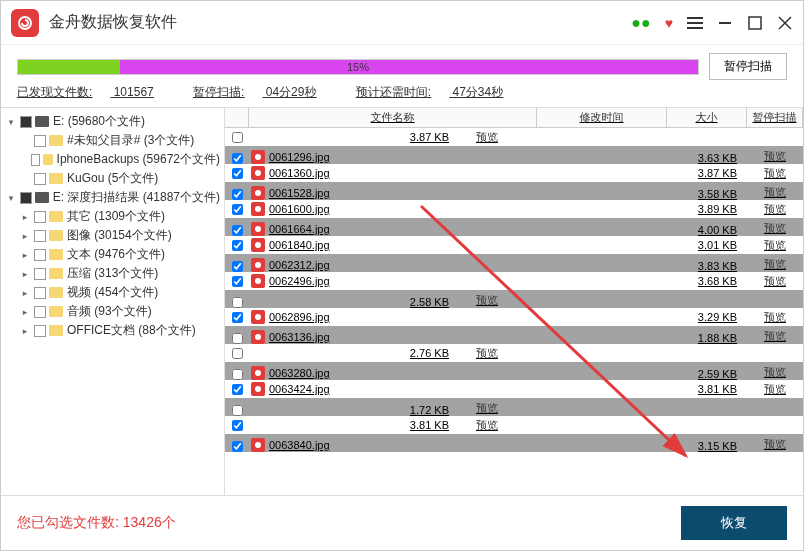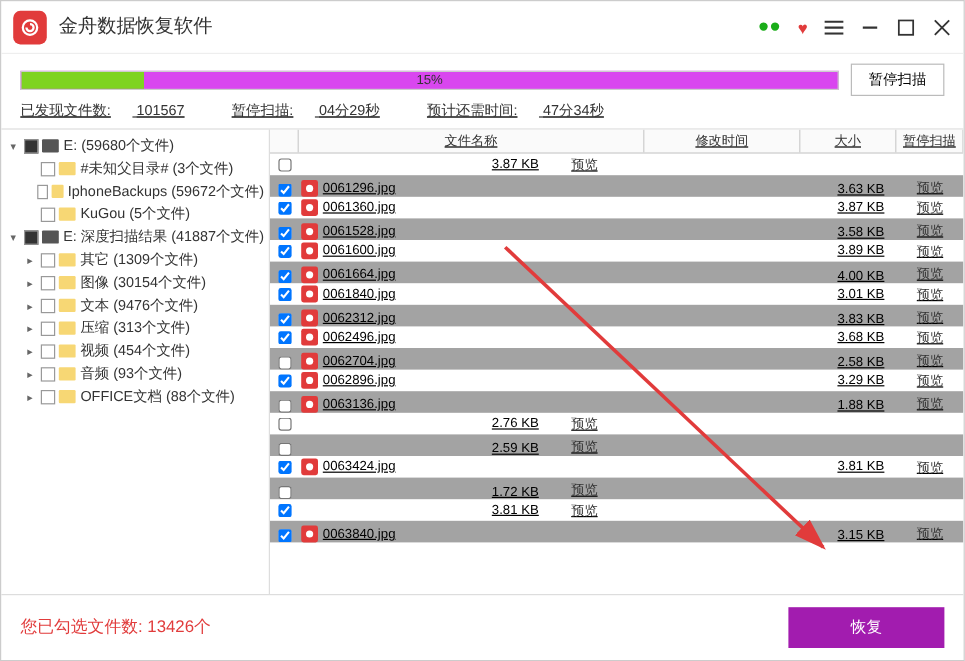--- a/index.html
+++ b/index.html
@@ -49,21 +49,21 @@
 .frow .nm { flex: 1; display: flex; align-items: center; gap: 4px; padding-left: 2px; }
 .fico { width: 14px; height: 14px; background: #e13b3b; border-radius: 2px; display: flex; align-items: center; justify-content: center; }
 .fico::after { content: ""; width: 6px; height: 6px; background: #fff; border-radius: 50%; }
 .frow .tm { width: 130px; }
 .frow .sz { width: 80px; text-align: right; padding-right: 10px; }
 .frow .pv { width: 56px; text-align: center; color: #333; cursor: pointer; }
 
 .footer1 { display: flex; align-items: center; padding: 10px 16px; border-top: 1px solid #ddd; }
 .sel-count { color: #e13b3b; font-size: 14px; flex: 1; }
 .btn-prev { padding: 8px 36px; border: 1px solid #bbb; background: #fff; font-size: 13px; margin-right: 10px; cursor: pointer; }
-.btn-recover { padding: 8px 52px; background: #a21caf; color: #fff; border: none; font-size: 13px; cursor: pointer; }
+.btn-recover { padding: 8px 40px; background: #0c4a6e; color: #fff; border: none; font-size: 13px; cursor: pointer; }
 
 .arrow-anno { position: absolute; pointer-events: none; }
 </style>
 </head>
 <body>
 
 <div class="titlebar">
   <div class="app-icon">
     <svg viewBox="0 0 24 24" fill="none" stroke="#fff" stroke-width="2.5">
         <circle cx="12" cy="12" r="8"></circle>
@@ -299,24 +299,20 @@
             <span>0062496.jpg</span>
           </div>
     <div class="tm"></div>
     <div class="sz">3.68 KB</div>
     <div class="pv">预览</div>
         </div>
         <div class="frow alt">
           <div class="cb">
             <input type="checkbox" style="">
           </div>
-    <div class="nm">
-            <span class="fico"></span>
-            <span>0062704.jpg</span>
-          </div>
     <div class="tm"></div>
     <div class="sz">2.58 KB</div>
     <div class="pv">预览</div>
         </div>
         <div class="frow">
           <div class="cb">
             <input type="checkbox" checked="" style="">
           </div>
     <div class="nm">
             <span class="fico"></span>
@@ -342,20 +338,24 @@
           <div class="cb">
             <input type="checkbox" style="">
           </div>
     <div class="tm"></div>
     <div class="sz">2.76 KB</div>
     <div class="pv">预览</div>
         </div>
         <div class="frow alt">
           <div class="cb">
             <input type="checkbox" style="">
+          </div>
+    <div class="nm">
+            <span class="fico"></span>
+            <span>0063280.jpg</span>
           </div>
     <div class="tm"></div>
     <div class="sz">2.59 KB</div>
     <div class="pv">预览</div>
         </div>
         <div class="frow">
           <div class="cb">
             <input type="checkbox" checked="" style="">
           </div>
     <div class="nm">

